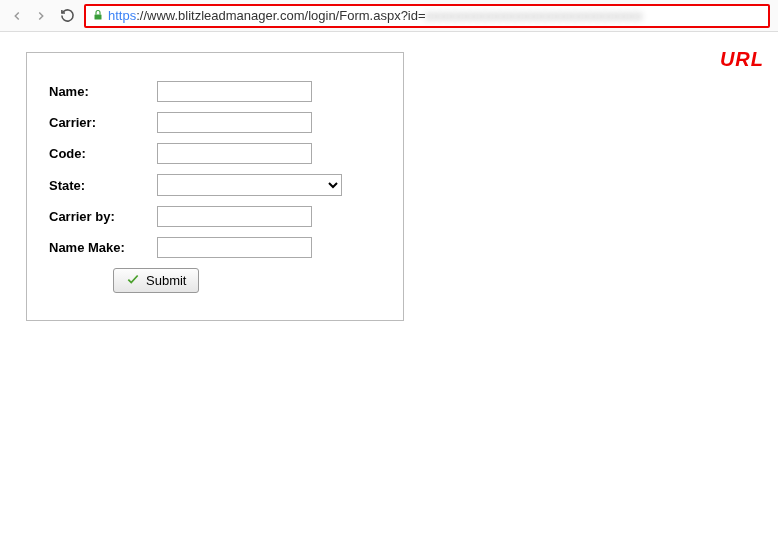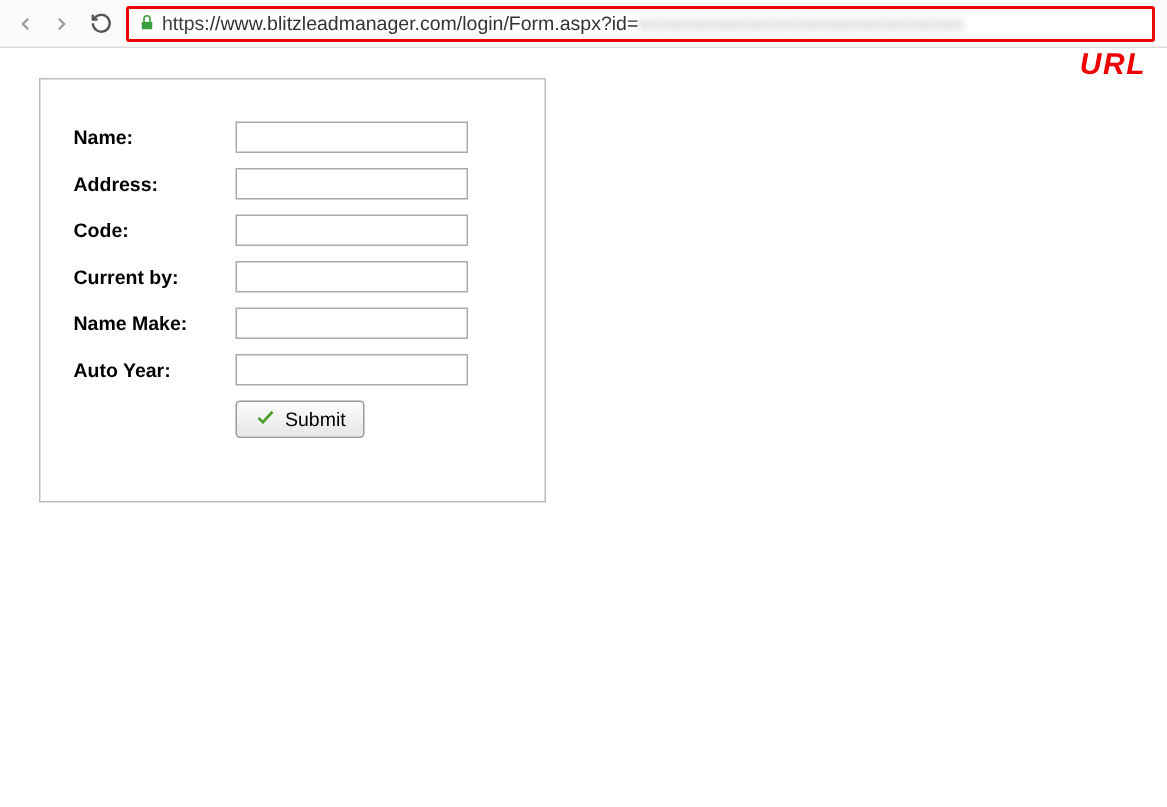--- a/index.html
+++ b/index.html
@@ -32,60 +32,60 @@
       border: 2px solid #e00;
       border-radius: 2px;
       background: #fff;
       height: 24px;
       display: flex;
       align-items: center;
       padding: 0 6px;
     }
     .lock { color: #3a9e3a; font-size: 14px; margin-right: 4px; }
     .url-text { font-size: 13px; color: #333; display: inline; white-space: nowrap;}
-    .url-scheme { color: #404040; }
+    .url-scheme { color: #3b82f6; }
     .url-blur {
       color: transparent;
       text-shadow: 0 0 6px rgba(150,150,150,0.9);
       letter-spacing: 1px;
     }
     .url-label {
       position: absolute;
-      top: 32px;
+      top: 48px;
       right: 14px;
       color: #e00;
       font-weight: bold;
       font-size: 20px;
       font-style: italic;
       letter-spacing: 1px;
     }
     .form-card {
       margin: 20px 0 0 26px;
       border: 1px solid #bbb;
-      width: 338px;
-      padding: 28px 22px 42px 22px;
+      width: 378px;
+      padding: 28px 22px 27px 22px;
       background: #fff;
     }
     .form-row { display: flex; align-items: center; margin-bottom: 10px; }
     .form-label { width: 108px; font-size: 13px; color: #000; font-weight: bold;}
     .form-input {
       width: 155px; height: 21px;
       border: 1px solid #aaa;
       background: #fff;
       padding: 1px 3px;
       font-size: 13px;
     }
     .form-select {
       width: 185px; height: 22px;
       border: 1px solid #aaa;
       background: #fff;
       font-size: 13px;
       padding: 0 2px;
     }
-    .submit-row { margin-left: 108px; margin-top: 4px;}
+    .submit-row { margin-left: 64px; margin-top: 4px;}
     .submit-btn {
       display: inline-flex;
       align-items: center;
       gap: 6px;
       border: 1px solid #999;
       border-radius: 3px;
       background: linear-gradient(#fdfdfd,#e6e6e6);
       padding: 3px 12px;
       font-size: 13px;
       cursor: pointer;
@@ -129,37 +129,37 @@
 
 <div class="url-label">URL</div>
 
 <div class="form-card">
 
   <div class="form-row">
     <div class="form-label">Name:</div>
     <input class="form-input" type="text" style="">
   </div>
   <div class="form-row">
-    <div class="form-label">Address:</div>
+    <div class="form-label">Carrier:</div>
     <input class="form-input" type="text" style="">
   </div>
   <div class="form-row">
     <div class="form-label">Code:</div>
     <input class="form-input" type="text" style="">
   </div>
   <div class="form-row">
-    <div class="form-label">Current by:</div>
+    <div class="form-label">State:</div>
+    <select class="form-select"><option></option></select>
+  </div>
+  <div class="form-row">
+    <div class="form-label">Carrier by:</div>
     <input class="form-input" type="text" style="">
   </div>
   <div class="form-row">
     <div class="form-label">Name Make:</div>
-    <input class="form-input" type="text" style="">
-  </div>
-  <div class="form-row">
-    <div class="form-label">Auto Year:</div>
     <input class="form-input" type="text" style="">
   </div>
 
   <div class="submit-row">
     <button class="submit-btn" type="button">
       <span class="checkmark">
         <svg width="14" height="14" viewBox="0 0 24 24" fill="none" stroke="#4aa02c" stroke-width="3">
             <polyline points="4 13 9 18 20 6"></polyline>
           </svg>
       </span>

